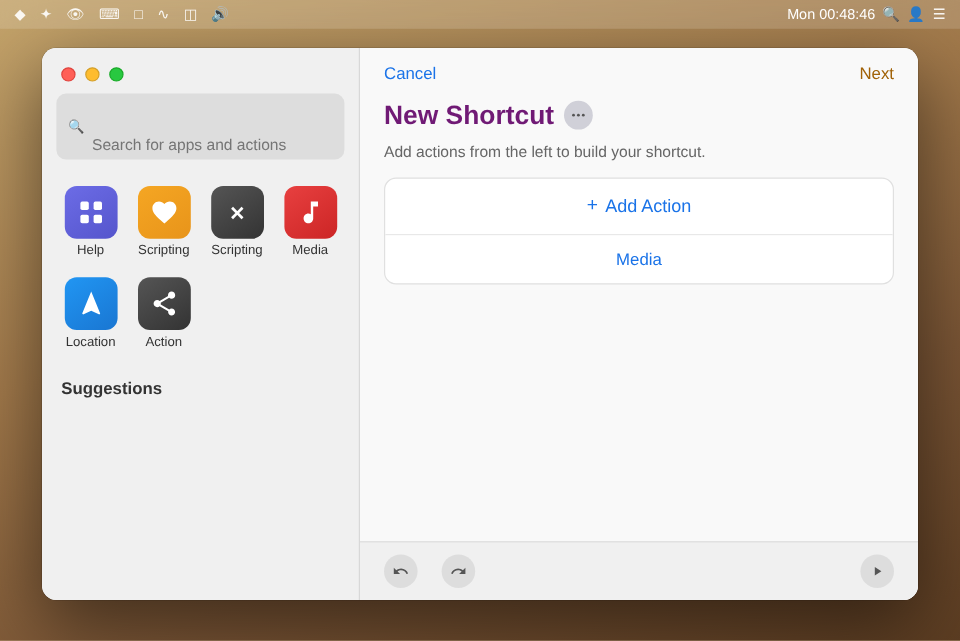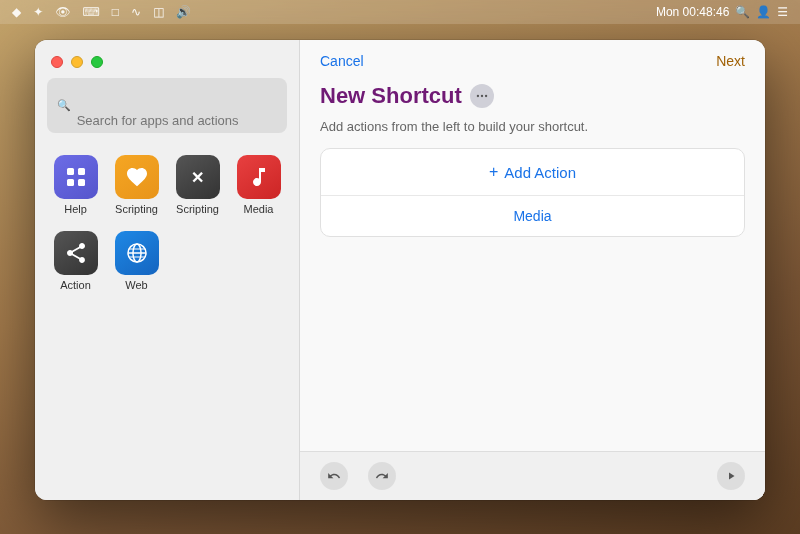--- a/index.html
+++ b/index.html
@@ -408,45 +408,44 @@
 
       <div class="category-item">
         <div class="category-icon icon-media">
           <svg width="24" height="24" viewBox="0 0 24 24" fill="white">
             <path d="M12 3v10.55c-.59-.34-1.27-.55-2-.55-2.21 0-4 1.79-4 4s1.79 4 4 4 4-1.79 4-4V7h4V3h-6z"></path>
           </svg>
         </div>
         <span class="category-label">Media</span>
       </div>
 
+      <div class="category-item">
+        <div class="category-icon icon-location">
+          <svg width="24" height="24" viewBox="0 0 24 24" fill="white">
+            <path d="M12 2L4.5 20.29l.71.71L12 18l6.79 3 .71-.71z"></path>
+          </svg>
+        </div>
+        <span class="category-label">Location</span>
+      </div>
 
 
       <div class="category-item">
         <div class="category-icon icon-sharing">
           <svg width="24" height="24" viewBox="0 0 24 24" fill="white">
             <path d="M18 16.08c-.76 0-1.44.3-1.96.77L8.91 12.7c.05-.23.09-.46.09-.7s-.04-.47-.09-.7l7.05-4.11c.54.5 1.25.81 2.04.81 1.66 0 3-1.34 3-3s-1.34-3-3-3-3 1.34-3 3c0 .24.04.47.09.7L8.04 9.81C7.5 9.31 6.79 9 6 9c-1.66 0-3 1.34-3 3s1.34 3 3 3c.79 0 1.5-.31 2.04-.81l7.12 4.16c-.05.21-.08.43-.08.65 0 1.61 1.31 2.92 2.92 2.92 1.61 0 2.92-1.31 2.92-2.92s-1.31-2.92-2.92-2.92z"></path>
           </svg>
         </div>
         <span class="category-label">Action</span>
       </div>
 
-      <div class="category-item">
-        <div class="category-icon icon-web">
-          <svg width="24" height="24" viewBox="0 0 24 24" fill="white">
-            <circle cx="12" cy="12" r="9" stroke="white" stroke-width="1.5" fill="none"></circle>
-            <ellipse cx="12" cy="12" rx="4" ry="9" stroke="white" stroke-width="1.5" fill="none"></ellipse>
-            <line x1="3" y1="12" x2="21" y2="12" stroke="white" stroke-width="1.5"></line>
-            <line x1="4" y1="8" x2="20" y2="8" stroke="white" stroke-width="1"></line>
-            <line x1="4" y1="16" x2="20" y2="16" stroke="white" stroke-width="1"></line>
-          </svg>
-        </div>
-        <span class="category-label">Web</span>
-      </div>
-    </div>
-
+    </div>
+
+    <div class="suggestions-header">
+      <span>Suggestions</span>
+    </div>
   </div>
 
   <div class="main-content">
 
     <div class="top-bar">
       <button class="cancel-btn">Cancel</button>
       <button class="next-btn">Next</button>
     </div>
 
     <div class="title-bar">

